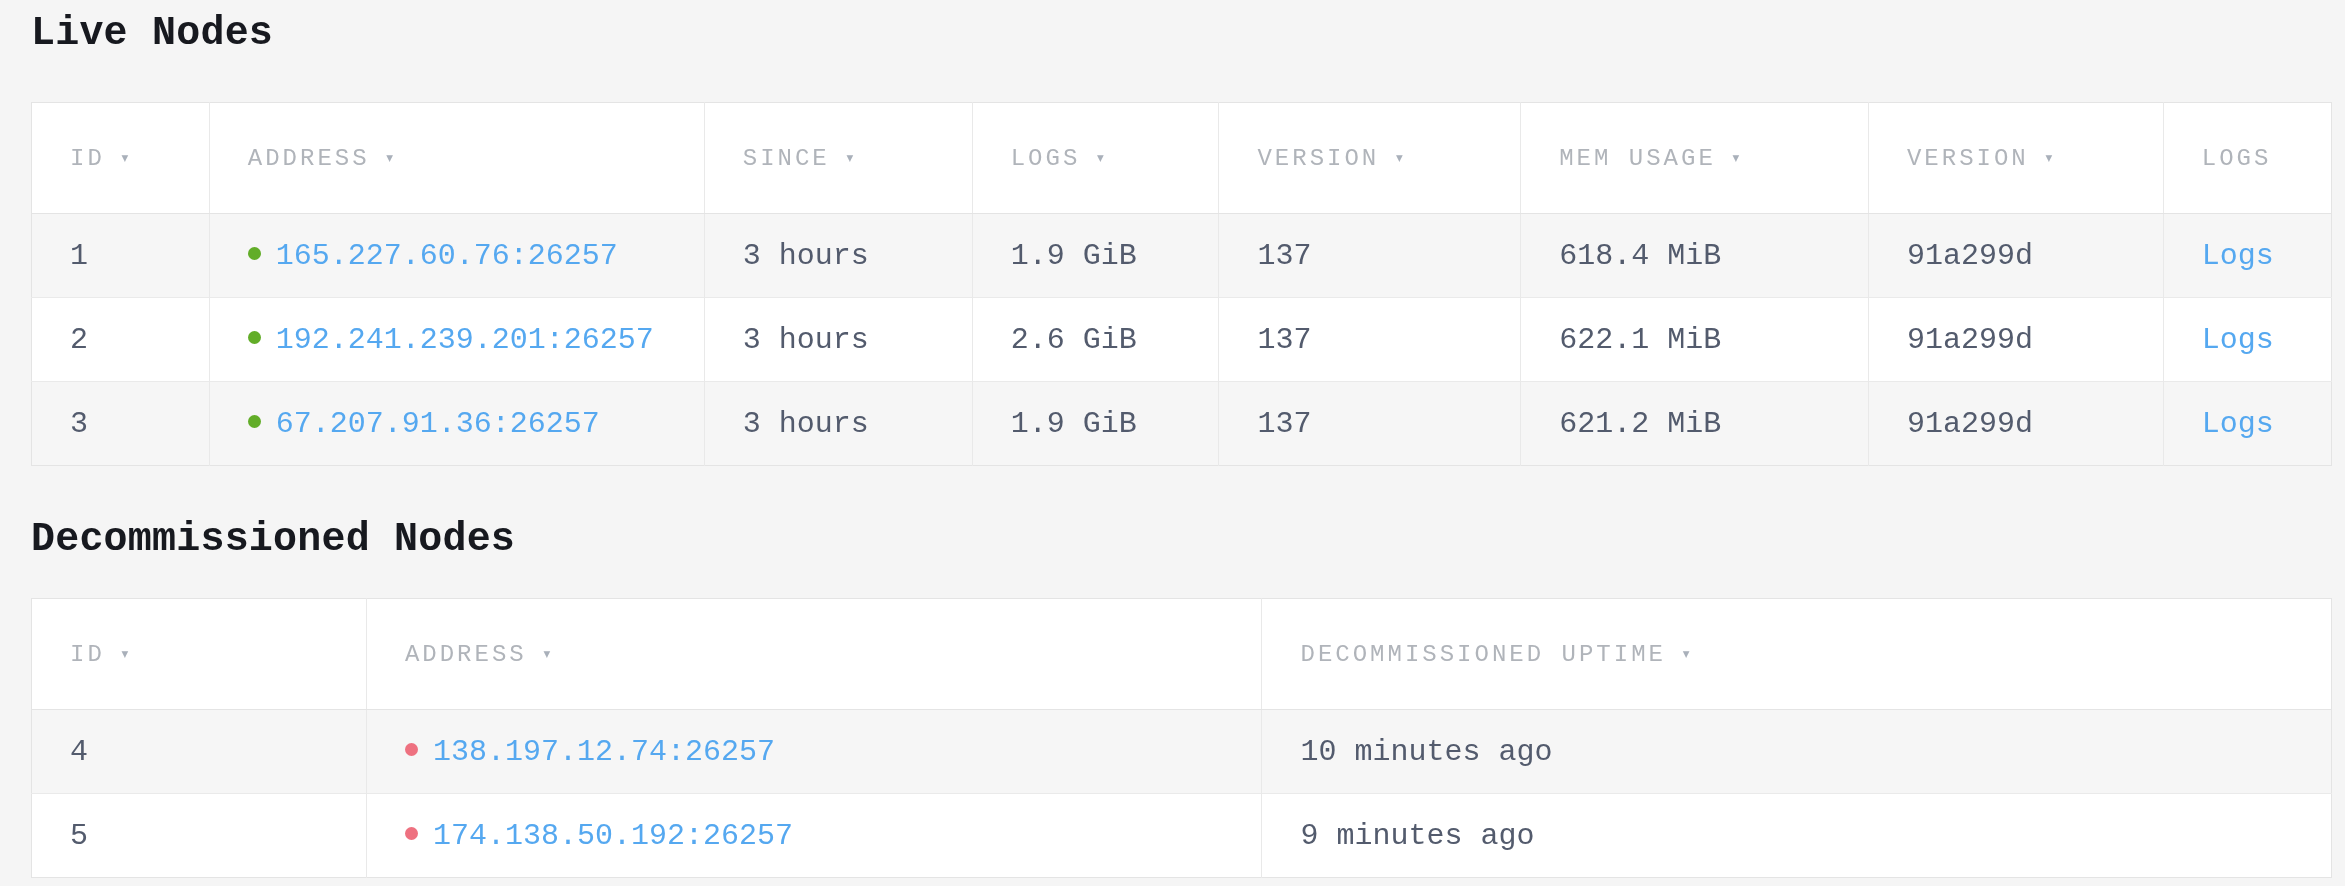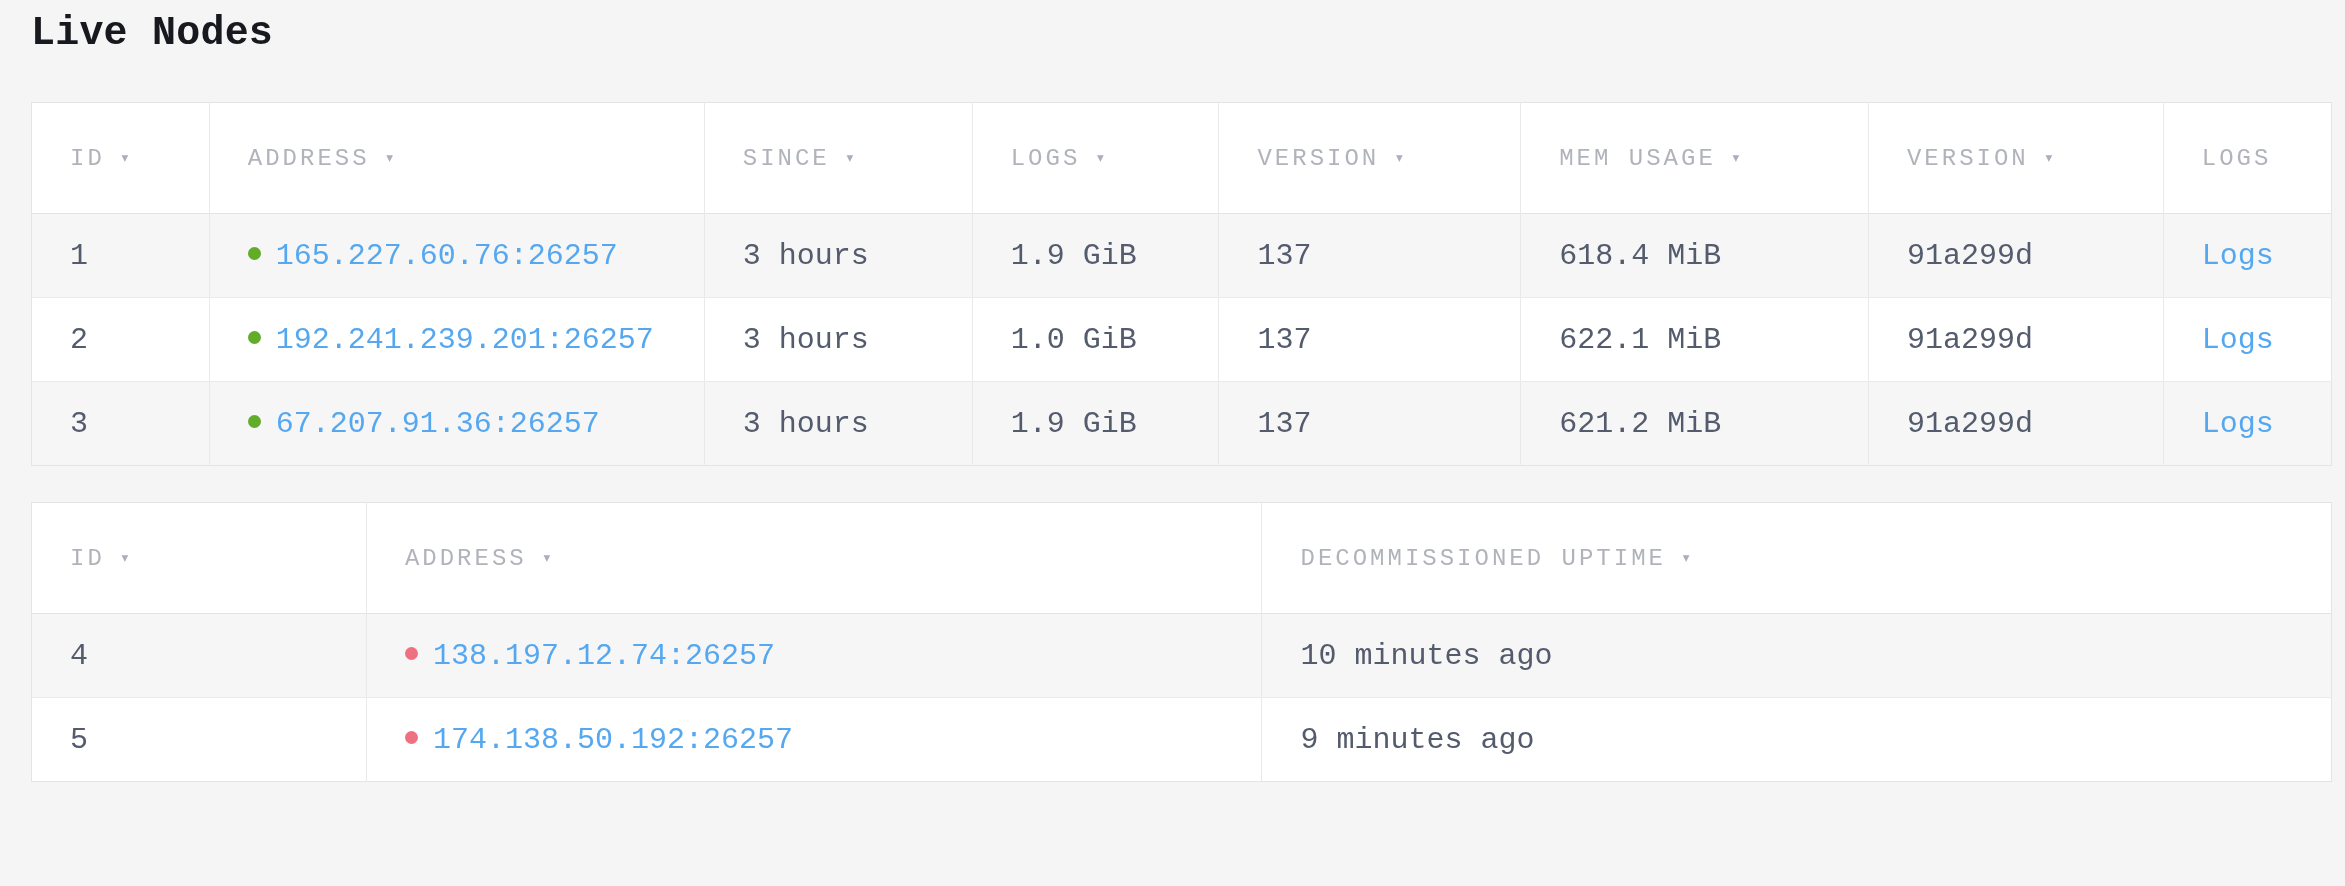--- a/index.html
+++ b/index.html
@@ -126,39 +126,40 @@
         <td>1.9 GiB</td>
         <td>137</td>
         <td>618.4 MiB</td>
         <td>91a299d</td>
         <td><a class="logs-link" href="#">Logs</a></td>
       </tr>
       <tr class="row-even">
         <td>2</td>
         <td><span class="status-dot live"></span><a class="addr-link" href="#">192.241.239.201:26257</a></td>
         <td>3 hours</td>
-        <td>1.0 GiB</td>
+        <td>2.6 GiB</td>
         <td>137</td>
         <td>622.1 MiB</td>
         <td>91a299d</td>
         <td><a class="logs-link" href="#">Logs</a></td>
       </tr>
       <tr class="row-odd">
         <td>3</td>
         <td><span class="status-dot live"></span><a class="addr-link" href="#">67.207.91.36:26257</a></td>
         <td>3 hours</td>
         <td>1.9 GiB</td>
         <td>137</td>
         <td>621.2 MiB</td>
         <td>91a299d</td>
         <td><a class="logs-link" href="#">Logs</a></td>
       </tr>
     </tbody>
   </table>
 
+  <h2 class="section-title second">Decommissioned Nodes</h2>
 
   <table class="nodes dec">
     <colgroup>
       <col style="width:14.56%">
         <col style="width:38.94%">
         <col style="width:46.50%">
     </colgroup>
     <thead>
       <tr>
         <th><span>ID</span><span class="sort-arrow">▾</span></th>

